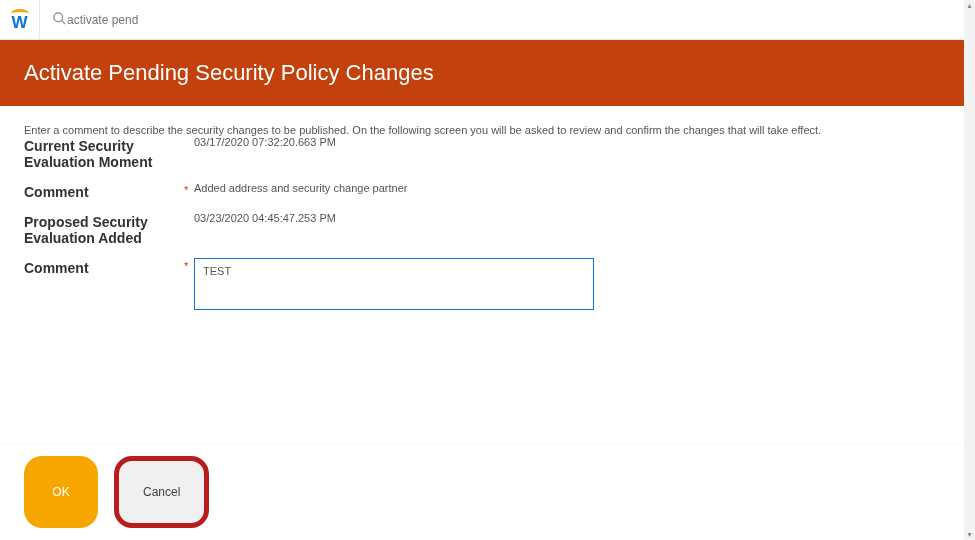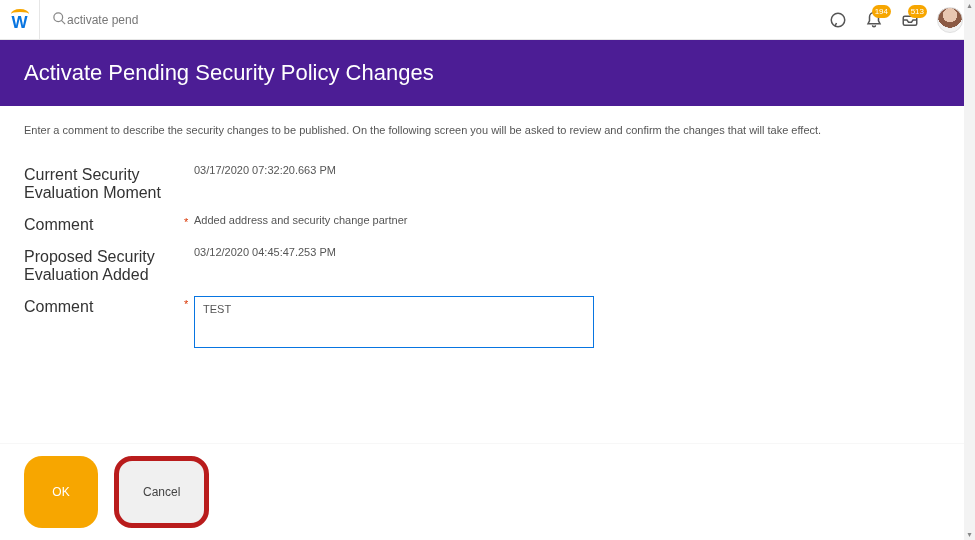--- a/index.html
+++ b/index.html
@@ -87,43 +87,42 @@
       padding: 0 3px;
     }
     .avatar {
       width: 26px; height: 26px;
       border-radius: 50%;
       background: radial-gradient(circle at 50% 30%, #e8c6b0 0%, #e8c6b0 34%, #8b5a44 35%, #8b5a44 60%, #f2f2f2 61%);
       border: 1px solid #e0e0e0;
     }
     
     .page-header {
-      background: #4c1d95;
+      background: #c2410c;
       color: #fff;
       padding: 20px 24px;
     }
     .page-header h1 { font-size: 22px; font-weight: 500; }
     
     .content {
       padding: 18px 24px 0 24px;
     }
     .instructions {
       font-size: 11px;
       color: #555;
-      margin-bottom: 28px;
     }
     .form-row {
       display: flex;
       align-items: flex-start;
       margin-bottom: 12px;
     }
     .form-label {
       width: 170px;
-      font-size: 16px;
-      font-weight: 400;
+      font-size: 14px;
+      font-weight: 700;
       color: #333;
       padding-top: 2px;
     }
     .form-value {
       font-size: 11px;
       color: #555;
       position: relative;
     }
     .req-star {
       color: #d93400;
@@ -196,43 +195,20 @@
   </div>
   <div class="search-wrap">
     <span class="search-icon">
       <svg viewBox="0 0 24 24" fill="none" stroke="#888" stroke-width="2">
           <circle cx="10" cy="10" r="7"></circle>
           <line x1="21" y1="21" x2="15" y2="15"></line>
         </svg>
     </span>
     <input class="search-input" value="activate pend" style="">
   </div>
-  <div class="topbar-right">
-    <span class="icon-btn">
-      <svg width="18" height="18" viewBox="0 0 24 24" fill="none" stroke="#555" stroke-width="2">
-          <circle cx="12" cy="12" r="9"></circle>
-          <path d="M8 20 L10 16"></path>
-        </svg>
-    </span>
-    <span class="icon-btn">
-      <svg width="18" height="18" viewBox="0 0 24 24" fill="none" stroke="#555" stroke-width="2">
-          <path d="M6 8a6 6 0 0 1 12 0v5l2 4H4l2-4z"></path>
-          <path d="M10 19a2 2 0 0 0 4 0"></path>
-        </svg>
-      <span class="badge">194</span>
-    </span>
-    <span class="icon-btn">
-      <svg width="18" height="18" viewBox="0 0 24 24" fill="none" stroke="#555" stroke-width="2">
-          <rect x="3" y="7" width="18" height="12" rx="2"></rect>
-          <path d="M3 12h5l2 3h4l2-3h5"></path>
-        </svg>
-      <span class="badge">513</span>
-    </span>
-    <span class="avatar"></span>
-  </div>
 </div>
 
 <div class="page-header">
   <h1>Activate Pending Security Policy Changes</h1>
 </div>
 
 <div class="content">
   <div class="instructions">Enter a comment to describe the security changes to be published. On the following screen you will be asked to review and confirm the changes that will take effect.</div>
 
   <div class="form-row">
@@ -243,21 +219,21 @@
   <div class="form-row">
     <div class="form-label">Comment</div>
     <div class="form-value">
       <span class="req-star">*</span>
       <span>Added address and security change partner</span>
     </div>
   </div>
 
   <div class="form-row">
     <div class="form-label">Proposed Security Evaluation Added</div>
-    <div class="form-value">03/12/2020 04:45:47.253 PM</div>
+    <div class="form-value">03/23/2020 04:45:47.253 PM</div>
   </div>
 
   <div class="form-row">
     <div class="form-label">Comment</div>
     <div class="form-value">
       <span class="req-star">*</span>
       <textarea class="comment-box" style="">TEST</textarea>
     </div>
   </div>
 </div>

